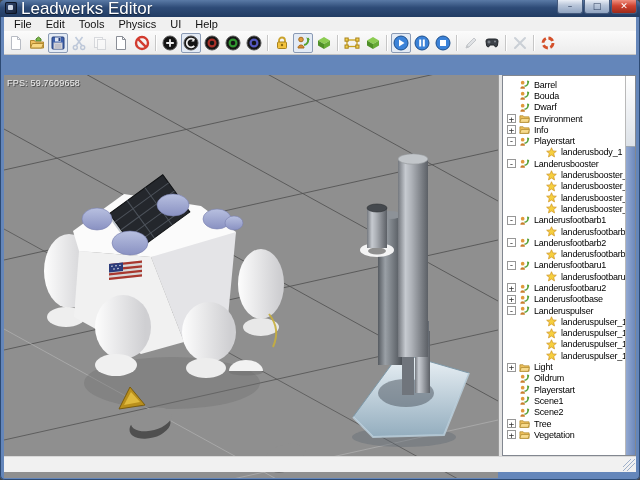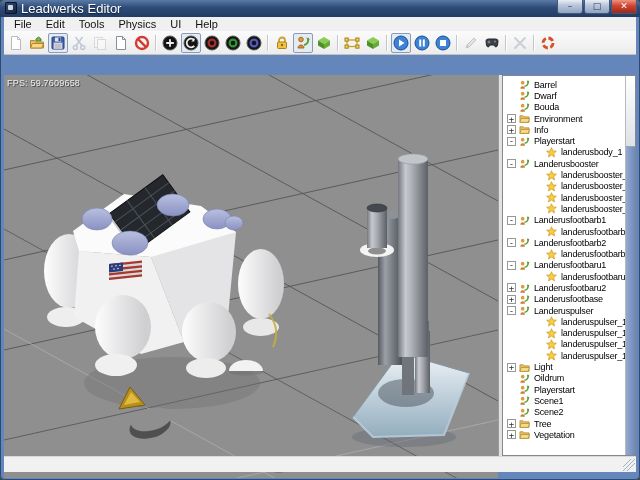--- a/index.html
+++ b/index.html
@@ -6,21 +6,21 @@
   body{width:640px;height:480px;background:#454545;font-family:"Liberation Sans",sans-serif;overflow:hidden;}
   .window{width:640px;height:480px;box-sizing:border-box;padding:0 4px 8px;background:#6486ba;
           border-radius:5px;overflow:hidden;display:flex;flex-direction:column;
           box-shadow:inset 0 0 0 1px #2d4a73;}
   
   .titlebar{height:17px;flex:none;margin:0 -4px;background:linear-gradient(#5a7aa6,#2e4b77 45%,#223c63);
             display:flex;align-items:flex-start;padding:0 3px;color:#fff;}
   .app-icon{width:12px;height:12px;margin:2px 4px 0 2px;border-radius:2px;
             background:linear-gradient(135deg,#39507a,#141f35);box-shadow:inset 0 0 0 1px #0c1424;position:relative;}
   .app-icon:after{content:"";position:absolute;left:3px;top:3px;width:5px;height:5px;background:#cfd8e8;border-radius:1px;}
-  .title-text{font-size:13px;line-height:17px;text-shadow:0 1px 1px #102037;}
+  .title-text{font-size:17px;line-height:17px;text-shadow:0 1px 1px #102037;}
   .win-controls{margin-left:auto;display:flex;gap:1px;}
   .ctrl{width:26px;height:14px;border:1px solid #44597c;border-top:none;border-radius:0 0 3px 3px;
         font-size:9px;line-height:11px;padding:0;text-align:center;font-family:"DejaVu Sans",sans-serif;cursor:default;}
   .ctrl.min,.ctrl.max{background:linear-gradient(#e9eef6,#b9c6da 40%,#90a4c1);color:#2c3e5c;}
   .ctrl.close{background:linear-gradient(#f09181,#cf4330 45%,#9c2a1a);color:#fff;}
   
   .menubar{height:14px;flex:none;background:#f0f0f0;display:flex;align-items:center;
            font-size:11px;color:#111;padding-left:3px;}
   .menu-item{padding:0 7px;line-height:14px;}
   
@@ -450,33 +450,33 @@
           <div class="trow">
             <button class="exp spacer"></button>
             <span class="ticon">
               <svg viewBox="0 0 12 12" width="11" height="11">
                 <path d="M6 8 Q10.5 7 10 2" fill="none" stroke="#55a035" stroke-width="1.6"></path>
                 <path d="M8.6 1.4 11.4 3 9.6 4.9z" fill="#55a035"></path>
                 <circle cx="4" cy="4" r="2" fill="#e09a3c"></circle>
                 <path d="M1.5 10.5c0-3.4 5-3.4 5 0z" fill="#c87f2e"></path>
               </svg>
             </span>
+            <span class="tlabel">Bouda</span>
+          </div>
+          <div class="trow">
+            <button class="exp spacer"></button>
+            <span class="ticon">
+              <svg viewBox="0 0 12 12" width="11" height="11">
+                <path d="M6 8 Q10.5 7 10 2" fill="none" stroke="#55a035" stroke-width="1.6"></path>
+                <path d="M8.6 1.4 11.4 3 9.6 4.9z" fill="#55a035"></path>
+                <circle cx="4" cy="4" r="2" fill="#e09a3c"></circle>
+                <path d="M1.5 10.5c0-3.4 5-3.4 5 0z" fill="#c87f2e"></path>
+              </svg>
+            </span>
             <span class="tlabel">Dwarf</span>
-          </div>
-          <div class="trow">
-            <button class="exp spacer"></button>
-            <span class="ticon">
-              <svg viewBox="0 0 12 12" width="11" height="11">
-                <path d="M6 8 Q10.5 7 10 2" fill="none" stroke="#55a035" stroke-width="1.6"></path>
-                <path d="M8.6 1.4 11.4 3 9.6 4.9z" fill="#55a035"></path>
-                <circle cx="4" cy="4" r="2" fill="#e09a3c"></circle>
-                <path d="M1.5 10.5c0-3.4 5-3.4 5 0z" fill="#c87f2e"></path>
-              </svg>
-            </span>
-            <span class="tlabel">Bouda</span>
           </div>
           <div class="trow">
             <button class="exp">+</button>
             <span class="ticon">
               <svg viewBox="0 0 12 12" width="11" height="11">
                 <path d="M1 3h3.5l1 1.2H11v6H1z" fill="#ecbe5a" stroke="#b08a2e" stroke-width=".8"></path>
                 <path d="M1 10.2 2.4 6h9L10 10.2z" fill="#f6da8c" stroke="#b08a2e" stroke-width=".8"></path>
               </svg>
             </span>
             <span class="tlabel">Environment</span>

